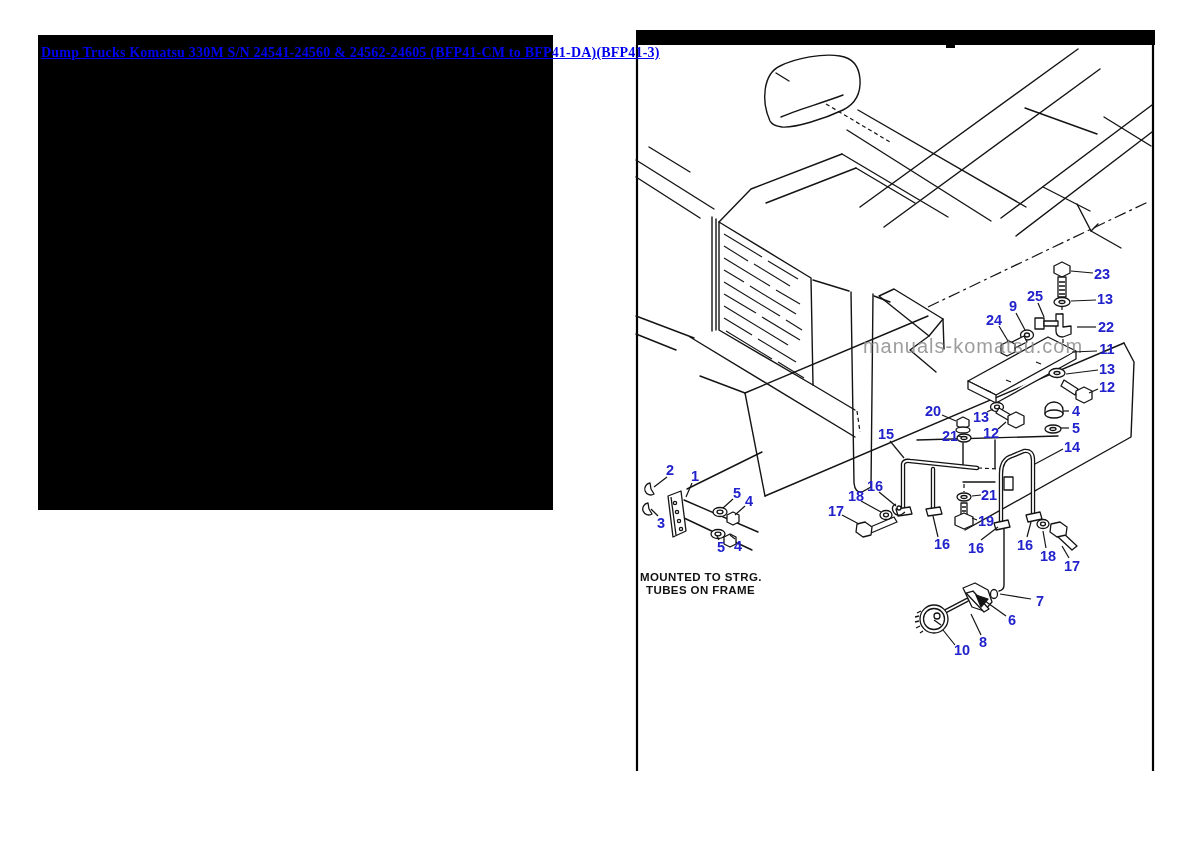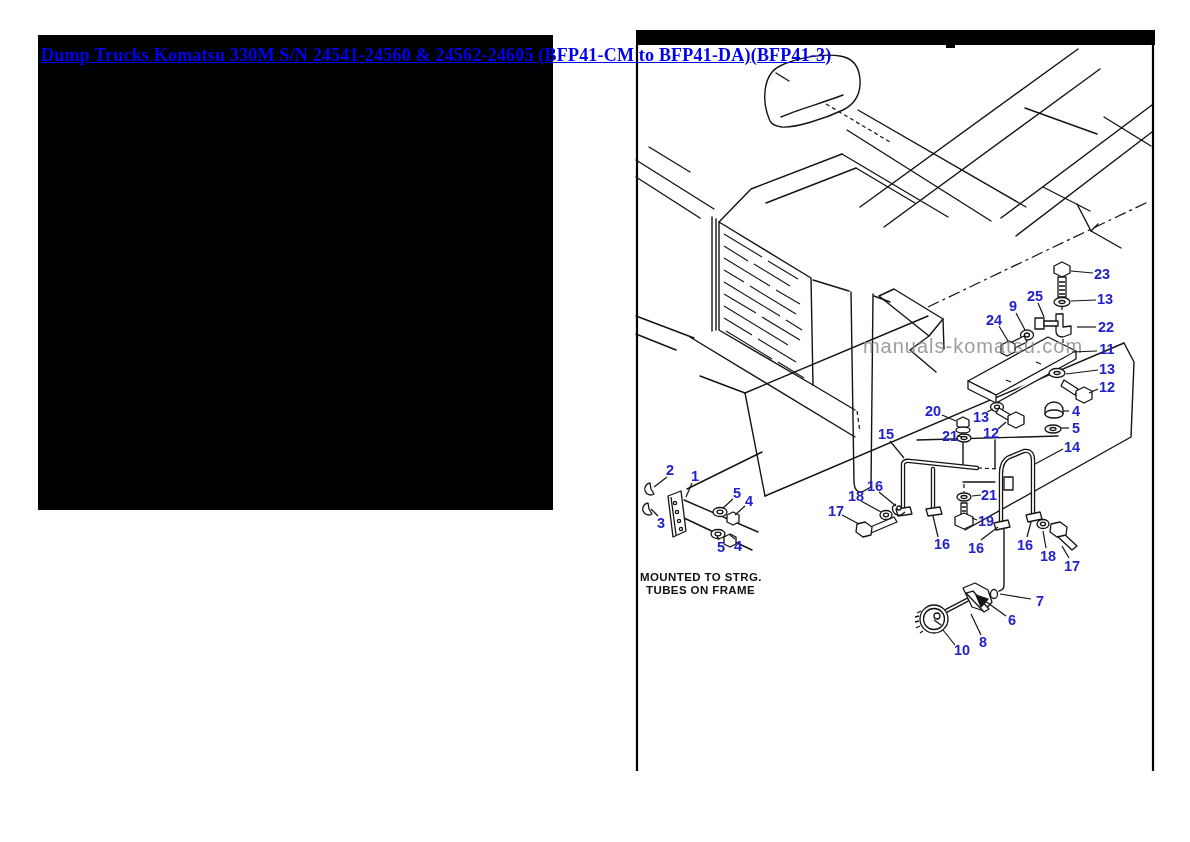--- a/index.html
+++ b/index.html
@@ -1,21 +1,21 @@
 <!DOCTYPE html>
 <html><head>
 <meta charset="utf-8">
 <style>
   html,body{margin:0;padding:0;background:#ffffff;}
   body{width:1190px;height:842px;position:relative;overflow:hidden;
        font-family:"Liberation Sans",sans-serif;}
   #black-panel{position:absolute;left:38px;top:35px;width:515px;height:475px;
        background:#000000;z-index:1;}
   #breadcrumb{position:absolute;left:41px;top:45px;z-index:3;white-space:nowrap;
-       font-family:"Liberation Serif",serif;font-size:18px;font-weight:bold;
+       font-family:"Liberation Serif",serif;font-size:14px;font-weight:bold;
        text-decoration:underline;letter-spacing:.2px;}
   #diagram-svg{position:absolute;left:0;top:0;z-index:2;pointer-events:none;}
   text.callout{font:bold 14.5px "Liberation Sans",sans-serif;text-anchor:middle;}
   text.watermark{font:20px "Liberation Sans",sans-serif;text-anchor:middle;
        letter-spacing:1px;opacity:.85;}
   text.note{font:bold 11.5px "Liberation Sans",sans-serif;letter-spacing:.4px;}
 </style>
 </head>
 <body>
 

